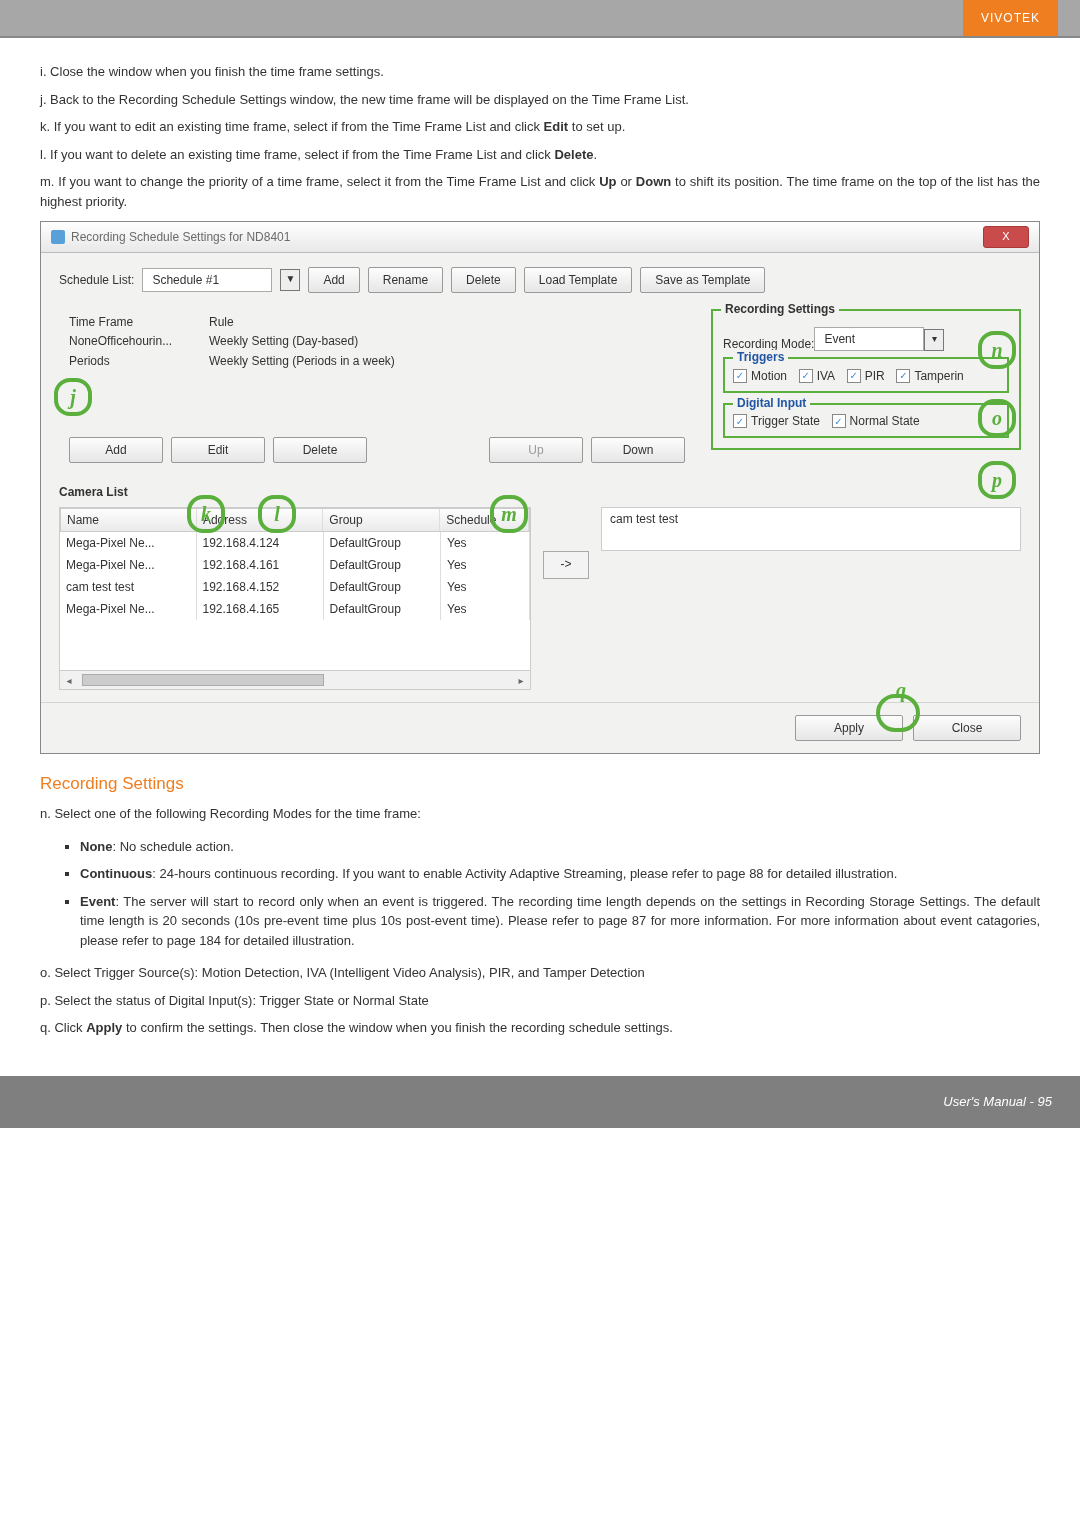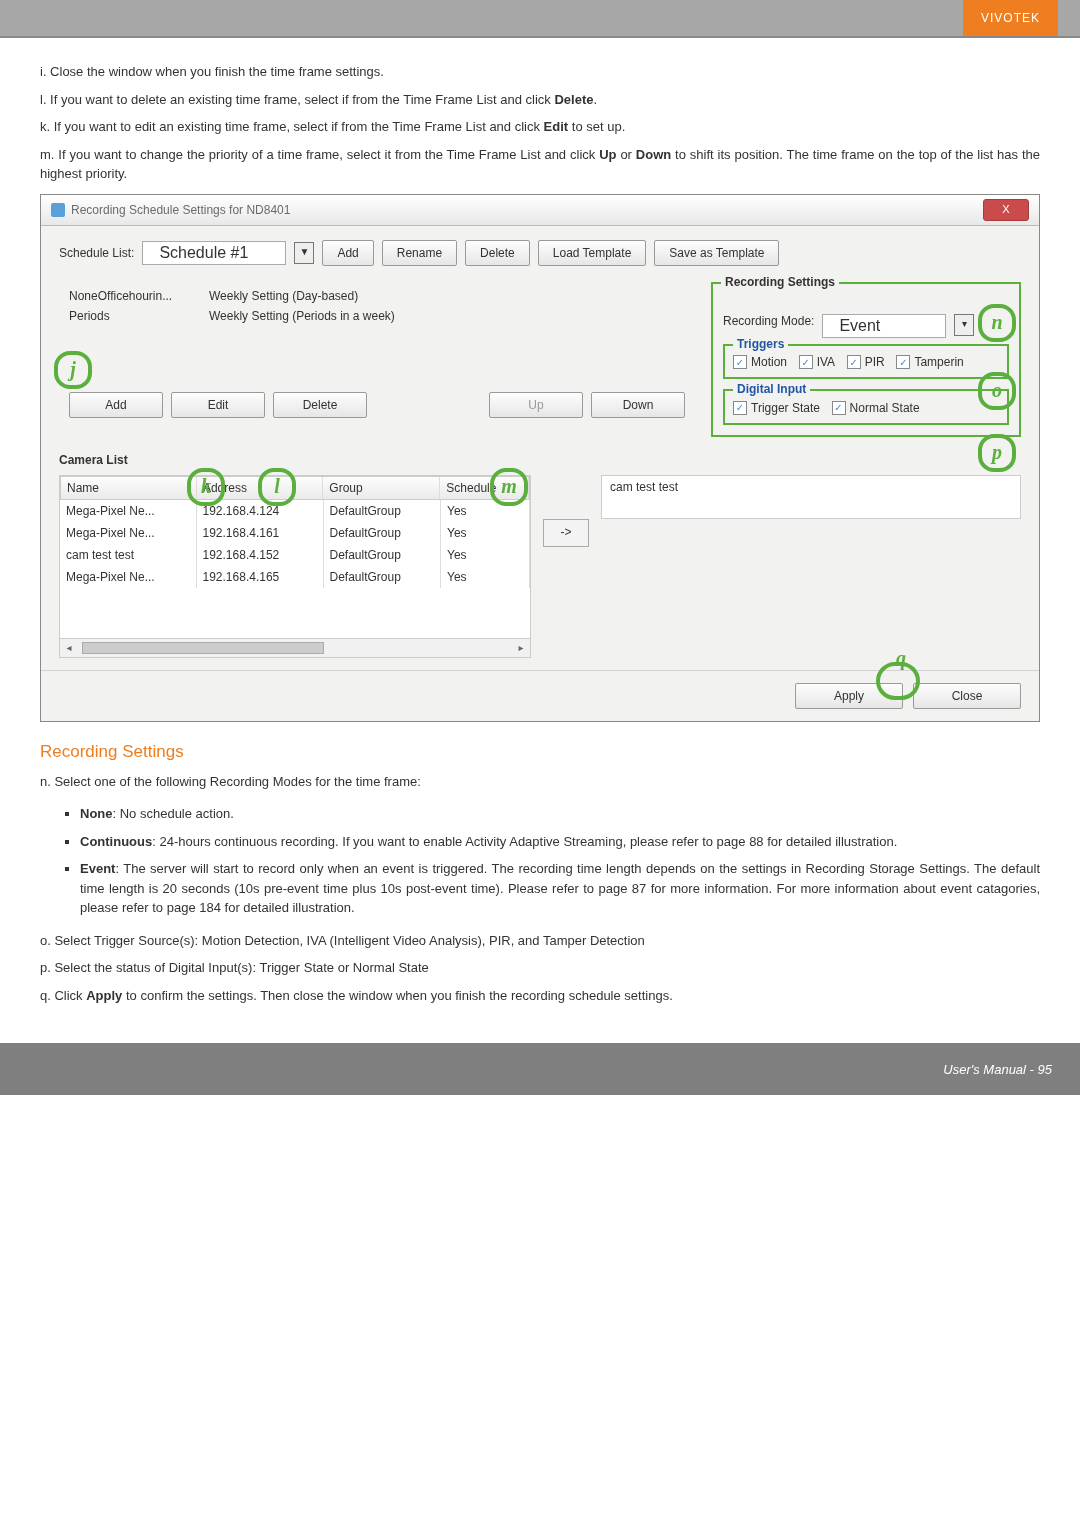--- a/index.html
+++ b/index.html
@@ -11,21 +11,21 @@
 .bold{font-weight:bold}
 .shot{margin:10px 0 20px 0;position:relative}
 .win{border:1px solid #888;background:#f2f2f1;position:relative}
 .title-bar{height:30px;display:flex;align-items:center;padding:0 10px;background:linear-gradient(#fff,#e8e8e8);border-bottom:1px solid #bbb}
 .title-bar .ticon{width:14px;height:14px;background:#5aa0d8;border-radius:2px;margin-right:6px}
 .title-bar .title-text{flex:1;color:#6b6b6b;font-size:12px}
 .title-bar .closebtn{width:44px;height:20px;background:#c94b4b;border:1px solid #a83a3a;border-radius:3px;color:#fff;text-align:center;line-height:18px;font-size:11px}
 .win-body{padding:14px 18px 12px 18px}
 .row1{display:flex;align-items:center;gap:8px;margin-bottom:16px}
 .lbl{font-size:12px;color:#333}
-.dd{border:1px solid #aaa;background:#fff;height:22px;display:flex;align-items:center;padding:0 16px;font-size:16px}
+.dd{border:1px solid #aaa;background:#fff;height:22px;display:flex;align-items:center;padding:0 9px;font-size:12px}
 .dd-arrow{width:18px;height:20px;border:1px solid #777;background:#eee;text-align:center;line-height:18px;font-size:10px}
 .btn{border:1px solid #999;background:linear-gradient(#fdfdfd,#e6e6e6);height:24px;padding:0 14px;font-size:12px;display:inline-flex;align-items:center;justify-content:center;border-radius:2px}
 .btn.disabled{color:#9a9a9a}
 .section-title{font-weight:bold;font-size:12px;margin:6px 0 8px 0}
 .two-col{display:flex;gap:16px}
 .left-col{flex:1}
 .right-col{width:310px}
 .tfl-box{border:0;padding:4px 10px 10px 10px}
 .tf-head{display:flex;font-size:12px;color:#333;padding:2px 0;border-bottom:0}
 .tf-head .c1{width:140px}
@@ -69,22 +69,23 @@
 <body>
 
 <div class="page">
   <div class="header-bar">
     <div class="brand-box">VIVOTEK</div>
   </div>
 
   <div class="content">
 
     <p class="step">i. Close the window when you finish the time frame settings.</p>
+    <p class="step"><span>j. Back to the Recording Schedule Settings window, the new time frame will be displayed on the Time Frame List.</span></p>
+    <p class="step"><span>k. If you want to edit an existing time frame, select if from the Time Frame List and click </span><span class="bold">Edit</span><span> to set up.</span></p>
     <p class="step"><span>l. If you want to delete an existing time frame, select if from the Time Frame List and click </span><span class="bold">Delete</span><span>.</span></p>
-    <p class="step"><span>k. If you want to edit an existing time frame, select if from the Time Frame List and click </span><span class="bold">Edit</span><span> to set up.</span></p>
     <p class="step"><span>m. If you want to change the priority of a time frame, select it from the Time Frame List and click </span><span class="bold">Up</span><span> or </span><span class="bold">Down</span><span> to shift its position. The time frame on the top of the list has the highest priority.</span></p>
 
     <div class="shot">
       <div class="win">
 
         <div class="title-bar">
           <div class="ticon"></div>
           <div class="title-text">Recording Schedule Settings for ND8401</div>
           <div class="closebtn">X</div>
         </div>
@@ -97,20 +98,24 @@
             <span class="btn">Add</span>
             <span class="btn">Rename</span>
             <span class="btn">Delete</span>
             <span class="btn">Load Template</span>
             <span class="btn">Save as Template</span>
           </div>
 
           <div class="two-col">
             <div class="left-col">
               <div class="tfl-box" style="position:relative">
+                <div class="tf-head">
+                  <div class="c1">Time Frame</div>
+                  <div class="c2">Rule</div>
+                </div>
                 <div class="tf-row">
                   <div class="c1">NoneOfficehourin...</div>
                   <div class="c2">Weekly Setting (Day-based)</div>
                 </div>
                 <div class="tf-row sel">
                   <div class="c1">Periods</div>
                   <div class="c2">Weekly Setting (Periods in a week)</div>
                 </div>
 
                 <div class="tf-actions">
@@ -120,21 +125,21 @@
                   <span style="flex:1"></span>
                   <span class="btn disabled" style="width:64px">Up</span>
                   <span class="btn" style="width:64px">Down</span>
                 </div>
               </div>
             </div>
 
             <div class="right-col" style="position:relative">
               <div class="rec-box">
                 <div class="rtitle">Recording Settings</div>
-                <div style="display:flex;align-items:flex-start;gap:8px;margin-top:20px">
+                <div style="display:flex;align-items:flex-end;margin-top:6px">
                   <span class="lbl">Recording Mode:</span>
                   <span class="dd" style="width:90px">Event</span>
                   <span class="dd-arrow">▾</span>
                 </div>
                 <div class="tri-box">
                   <div class="rtitle blue">Triggers</div>
                   <span class="cb">
                       <span class="box">✓</span>
                       <span>Motion</span>
                     </span>

